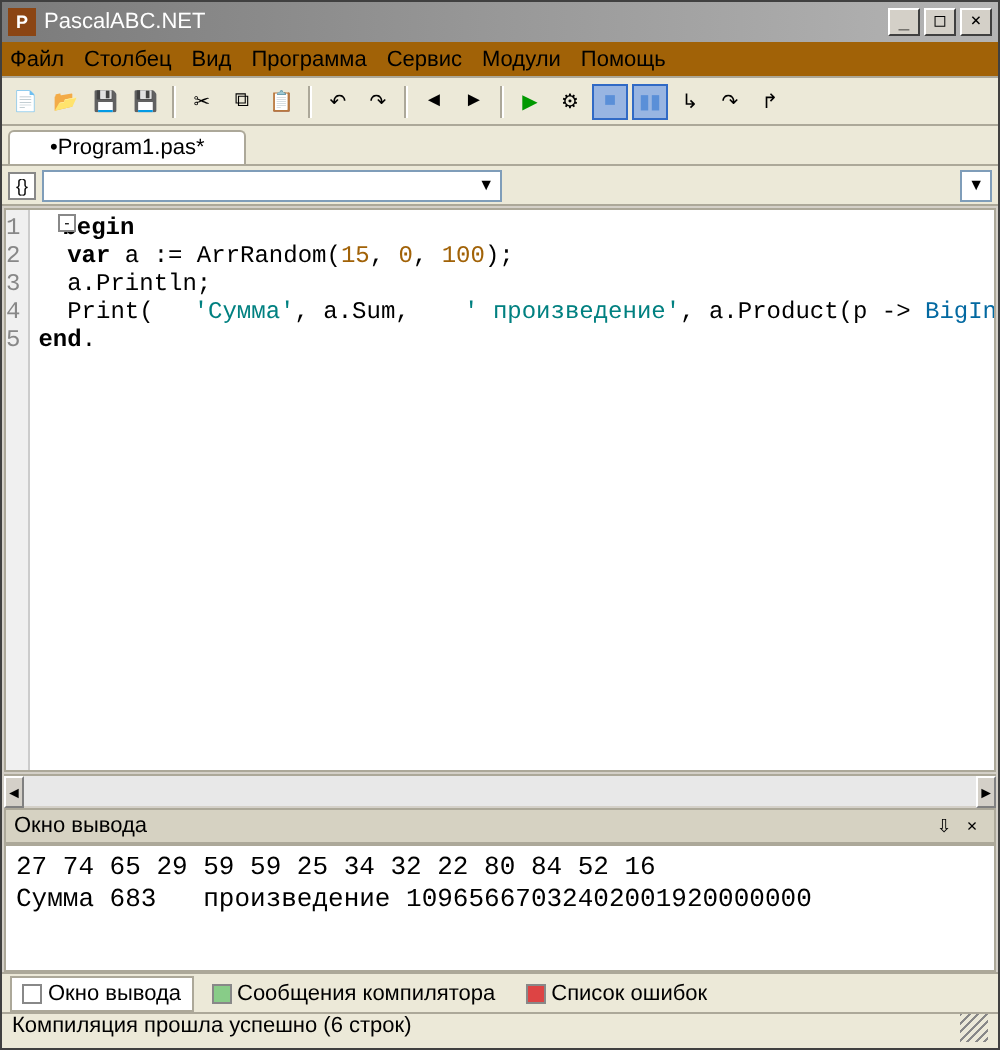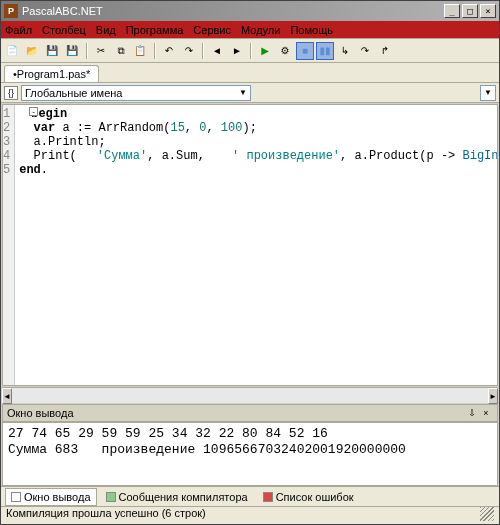--- a/index.html
+++ b/index.html
@@ -38,21 +38,21 @@
     border: 1px solid #fff;
     border-right-color:#404040;
     border-bottom-color:#404040;
     margin-left: 2px;
     display:flex;align-items:center;justify-content:center;
     font-size:9px;font-family:monospace;
     color:#000;
   }
   .menubar {
     height: 18px;
-    background: #b91c1c;
+    background: #a16207;
     display: flex;
     align-items: center;
     padding: 0 4px;
     gap: 10px;
     border-bottom: 1px solid #aca899;
   }
   .menubar span { cursor: default; }
   .toolbar {
     height: 24px;
     background: #ece9d8;
@@ -75,21 +75,21 @@
     background: #ece9d8;
     display:flex;
     align-items:flex-end;
     padding-left:3px;
     border-bottom:1px solid #aca899;
   }
   .tab {
     background:#fff;
     border:1px solid #aca899;
     border-bottom:none;
-    padding:2px 8px;
+    padding:2px 20px;
     font-size:11px;
     border-radius:3px 3px 0 0;
   }
   .symbolbar {
     height:20px;
     background:#ece9d8;
     display:flex;align-items:center;
     padding:0 3px;
     border-bottom:1px solid #aca899;
   }
@@ -129,21 +129,21 @@
     flex:1;
     padding:2px 4px;
     font-family:"Courier New",monospace;
     font-size:12px;
     line-height:14px;
     white-space:pre;
     color:#000;
   }
   .kw{color:#000;font-weight:bold;}
   .str{color:#008080;margin-left:20px;}
-  .num{color:#0f766e;}
+  .num{color:#a16207;}
   .id2{color:#0369a1;}
   .fold{position:absolute;left:26px;top:2px;width:9px;height:9px;border:1px solid #888;background:#fff;font-size:8px;line-height:7px;text-align:center;}
   .sbtn{height:16px;background:#d4d0c8;border:1px solid #fff;border-right-color:#808080;border-bottom-color:#808080;font-size:8px;display:flex;align-items:center;justify-content:center;}
   .hscroll{height:16px;background:#e8e8e8;border-top:1px solid #aca899;display:flex;flex-direction:row;margin:0 1px;}
   .hstrack{flex:1;}
   .output-header{
     height:18px;background:#d6d2c2;
     border:1px solid #aca899;
     display:flex;align-items:center;padding:0 4px;
     margin:1px 1px 0 1px;
@@ -229,21 +229,20 @@
   <div class="tbtn">↱</div>
 </div>
 
 <div class="tabstrip">
   <div class="tab">•Program1.pas*</div>
 </div>
 
 <div class="symbolbar">
   <div class="symicon">{}</div>
   <div class="symsel">
-    <span>Глобальные имена</span>
     <span class="dd">▼</span>
   </div>
   <div style="flex:1"></div>
   <div class="symsel" style="flex:0 0 16px;justify-content:center">
       <span class="dd">▼</span>
     </div>
 </div>
 
 <div class="editor-wrap">
   <div class="gutter">

